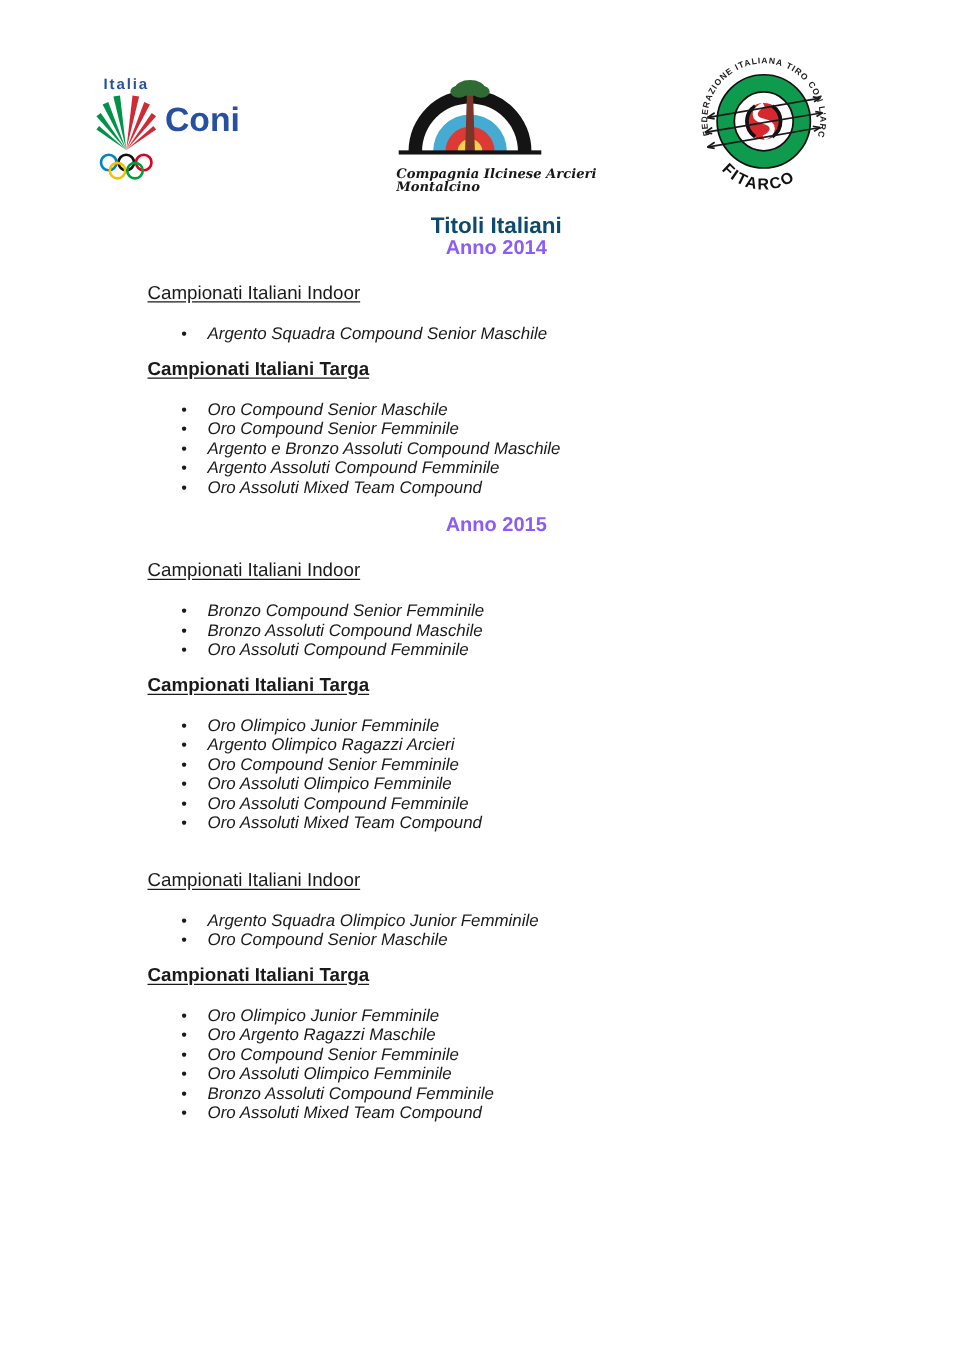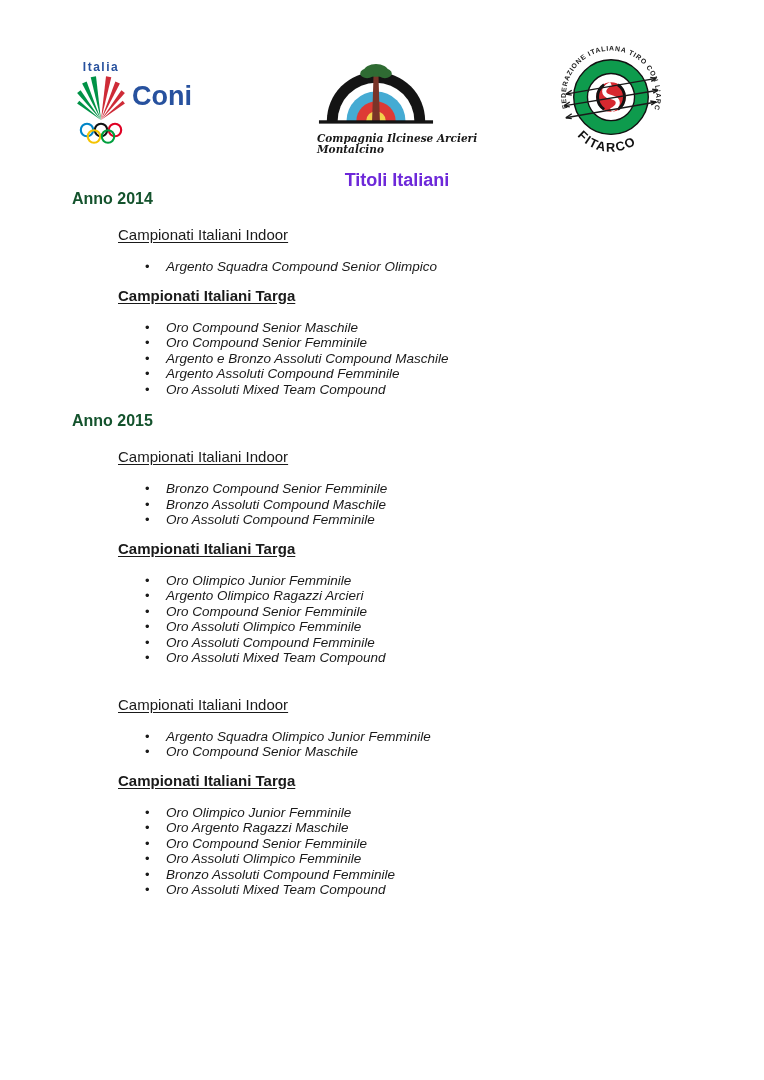--- a/index.html
+++ b/index.html
@@ -21,24 +21,24 @@
     font-family:"DejaVu Serif", serif;
     font-style:italic;font-weight:bold;
     font-size:10.5px;line-height:11px;color:#181818;
     white-space:nowrap;
   }
   .logo-fitarco{left:558px;top:46px;width:106px;height:112px;}
   
   .content{position:absolute;left:72px;top:171px;width:650px;}
   .title{
     margin:0;font-size:18px;line-height:19px;font-weight:bold;
-    text-align:center;color:#6d28d9;
+    text-align:center;color:#0c4a6e;
   }
   .year-label{
-    margin:0;font-size:16px;line-height:17px;font-weight:bold;color:#14532d;
+    margin:0;font-size:16px;line-height:17px;font-weight:bold;color:#8b5cf6;text-align:center;
   }
   .year-2015{margin-top:15px;}
   .year-2016{margin-top:31px;}
   .subsection{margin:0;}
   .subheading{
     margin:20px 0 0 46px;
     font-size:15px;line-height:16px;font-weight:400;
     text-decoration:underline;
     text-underline-offset:2px;
   }
@@ -150,21 +150,21 @@
   <main class="content">
     <h1 class="title">Titoli Italiani</h1>
 
     <section class="year year-2014">
       <h2 class="year-label">Anno 2014</h2>
       <div class="subsection">
         <h3 class="subheading">Campionati Italiani Indoor</h3>
         <ul class="results">
           <li>
               <span class="blt">•</span>
-              <span class="itx">Argento Squadra Compound Senior Olimpico</span>
+              <span class="itx">Argento Squadra Compound Senior Maschile</span>
             </li>
         </ul>
       </div>
       <div class="subsection">
         <h3 class="subheading">Campionati Italiani Targa</h3>
         <ul class="results">
           <li>
               <span class="blt">•</span>
               <span class="itx">Oro Compound Senior Maschile</span>
             </li>

